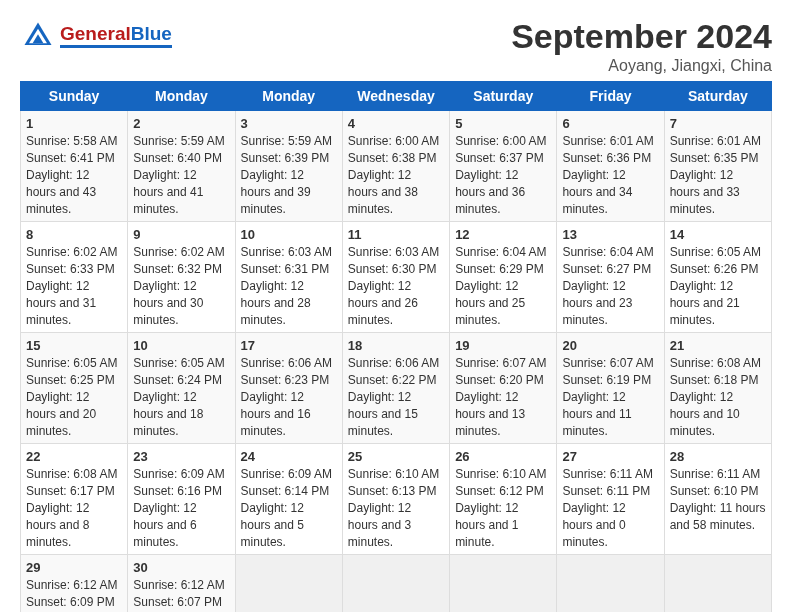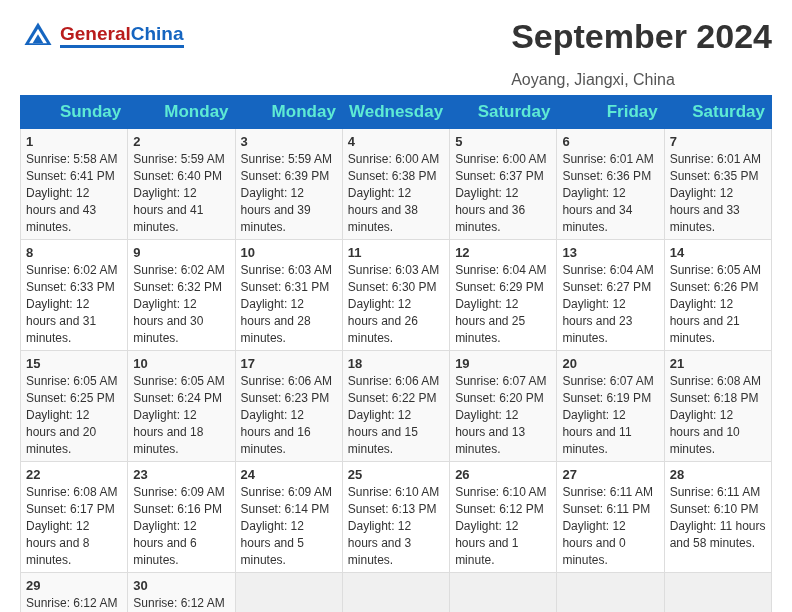--- a/index.html
+++ b/index.html
@@ -13,44 +13,45 @@
     .container {
       padding: 18px 20px 10px 20px;
     }
     .header-row {
       display: flex;
       justify-content: space-between;
       align-items: flex-start;
       margin-bottom: 6px;
     }
     .title-block {
+      text-align: right;
     }
     .month-title {
       font-size: 34px;
       font-weight: bold;
       color: #333;
       line-height: 1.1;
     }
     .location-title {
       font-size: 16px;
       color: #555;
-      margin-top: 16px;
+      margin-top: 2px;
     }
     table {
       width: 100%;
       border-collapse: collapse;
       table-layout: fixed;
     }
     thead tr th {
       background: #1565c0;
-      color: #5eead4;
-      font-size: 17px;
+      color: #ffffff;
+      font-size: 14px;
       font-weight: bold;
       padding: 6px 6px;
-      text-align: right;
+      text-align: center;
       border: 1px solid #1565c0;
     }
     tbody tr td {
       vertical-align: top;
       font-size: 10px;
       color: #333;
       padding: 5px 5px 4px 5px;
       border: 1px solid #ddd;
       background: #fff;
       height: 78px;
@@ -88,21 +89,21 @@
 <div class="container">
   <div class="header-row">
     <div class="logo-wrapper">
       <svg class="logo-icon-svg" viewBox="0 0 40 40" xmlns="http://www.w3.org/2000/svg">
         <polygon points="20,5 35,30 5,30" fill="#1565c0"></polygon>
         <polygon points="20,12 30,28 10,28" fill="white"></polygon>
         <polygon points="20,18 26,28 14,28" fill="#1565c0"></polygon>
       </svg>
       <div>
         <div style="font-size:19px;font-weight:bold;color:#333;line-height:1;">
-          <span style="color:#b91c1c;">General</span><span style="color:#1565c0;">China</span>
+          <span style="color:#b91c1c;">General</span><span style="color:#1565c0;">Blue</span>
         </div>
         <div style="width:100%;height:3px;background:#1565c0;margin-top:2px;"></div>
       </div>
     </div>
     <div class="title-block">
       <div class="month-title">September 2024</div>
       <div class="location-title">Aoyang, Jiangxi, China</div>
     </div>
   </div>
 

